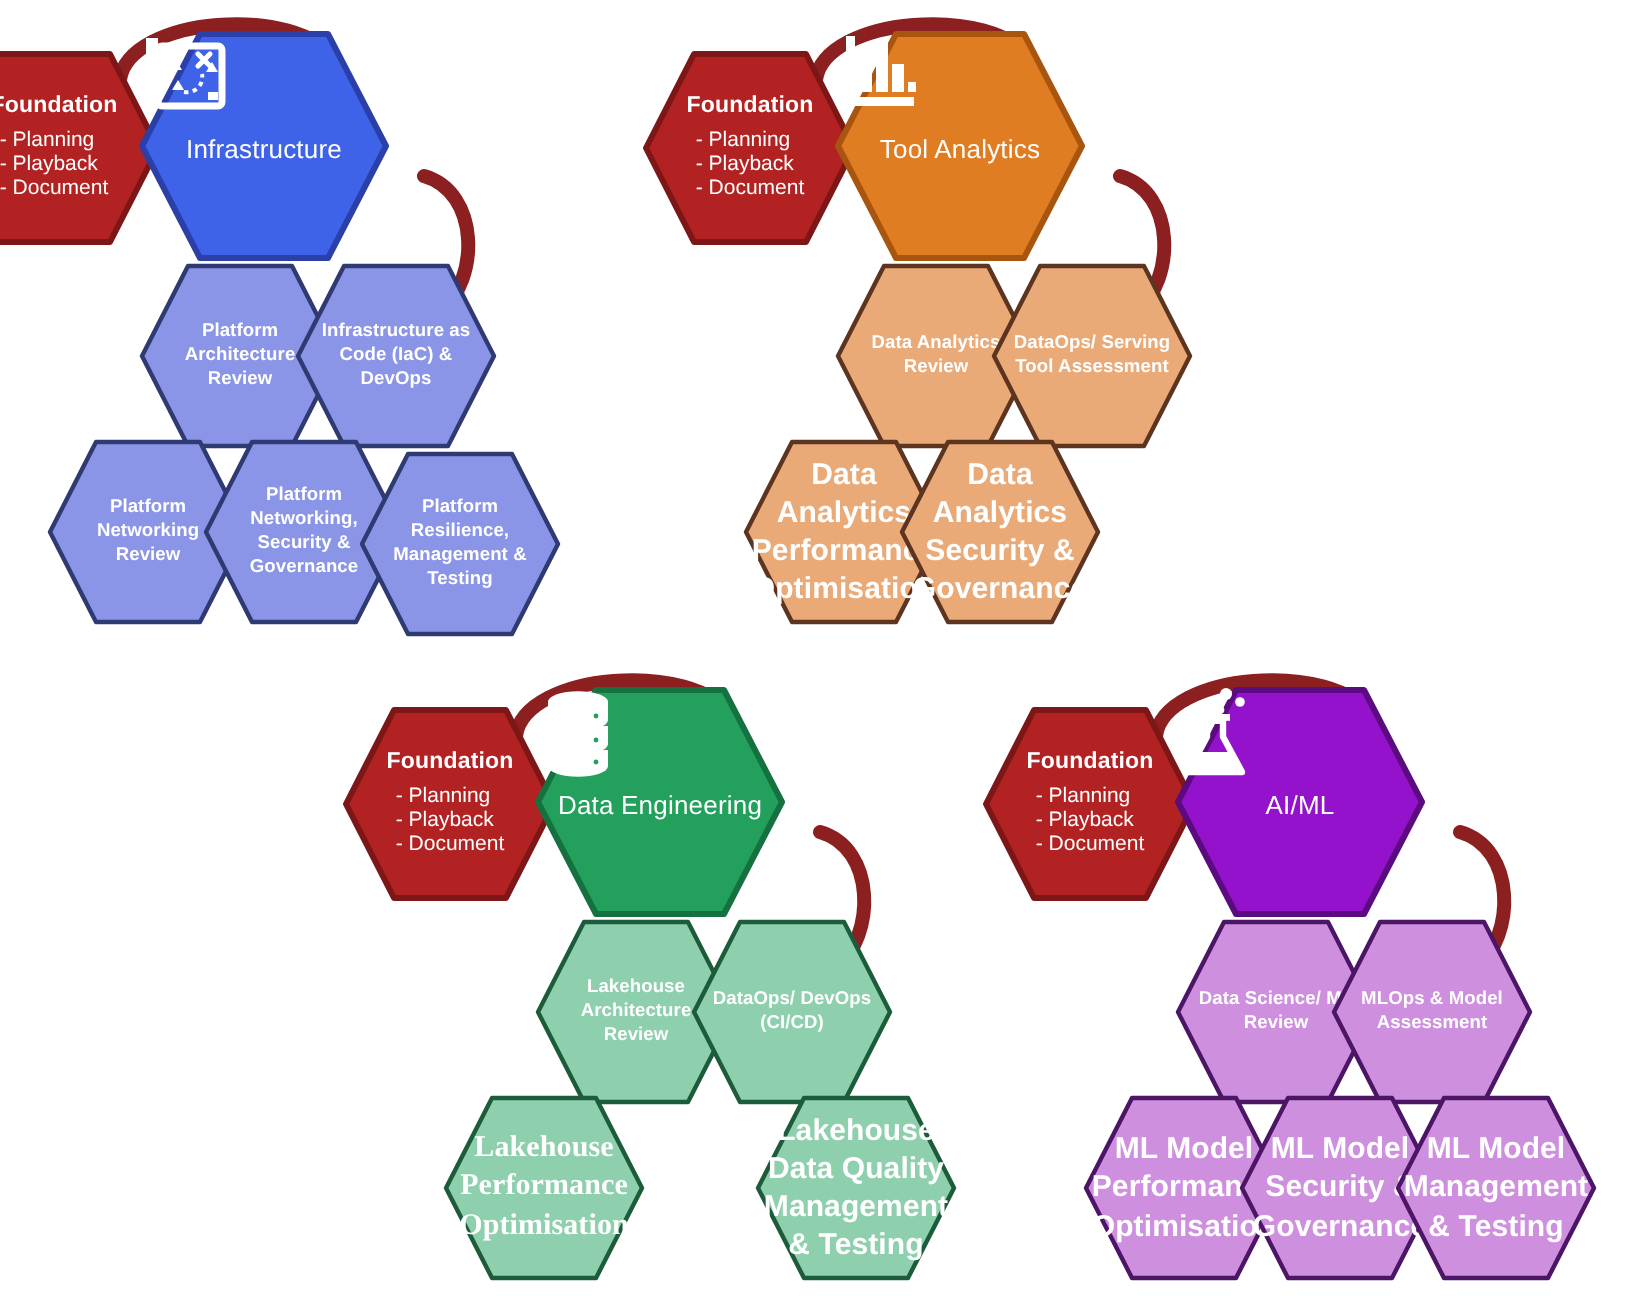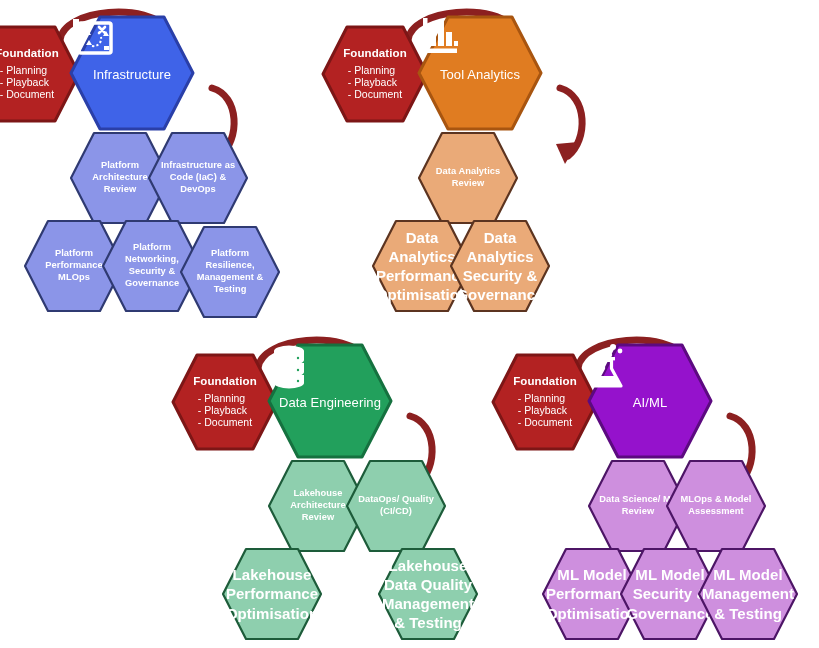--- a/index.html
+++ b/index.html
@@ -126,21 +126,21 @@
       <div class="hexlabel">
         <div class="sub-label">Infrastructure as Code (IaC) &amp; DevOps</div>
       </div>
     </div>
 
     <div class="hexwrap" style="left:50px; top:218px; width:104px; height:96px;">
       <svg width="104" height="96" viewBox="0 0 104 96">
           <polygon points="26,3 78,3 101,48 78,93 26,93 3,48" fill="#8b95e8" stroke="#2f3a72" stroke-width="2.2" stroke-linejoin="round"></polygon>
         </svg>
       <div class="hexlabel">
-        <div class="sub-label">Platform Performance MLOps</div>
+        <div class="sub-label">Platform Networking Review</div>
       </div>
     </div>
     <div class="hexwrap" style="left:128px; top:218px; width:104px; height:96px;">
       <svg width="104" height="96" viewBox="0 0 104 96">
           <polygon points="26,3 78,3 101,48 78,93 26,93 3,48" fill="#8b95e8" stroke="#2f3a72" stroke-width="2.2" stroke-linejoin="round"></polygon>
         </svg>
       <div class="hexlabel">
         <div class="sub-label">Platform Networking, Security &amp; Governance</div>
       </div>
     </div>
@@ -195,20 +195,28 @@
         <div class="main-label">Tool Analytics</div>
       </div>
     </div>
 
     <div class="hexwrap" style="left:96px; top:130px; width:104px; height:96px;">
       <svg width="104" height="96" viewBox="0 0 104 96">
           <polygon points="26,3 78,3 101,48 78,93 26,93 3,48" fill="#eaaa78" stroke="#5c3420" stroke-width="2.2" stroke-linejoin="round"></polygon>
         </svg>
       <div class="hexlabel">
         <div class="sub-label">Data Analytics Review</div>
+      </div>
+    </div>
+    <div class="hexwrap" style="left:174px; top:130px; width:104px; height:96px;">
+      <svg width="104" height="96" viewBox="0 0 104 96">
+          <polygon points="26,3 78,3 101,48 78,93 26,93 3,48" fill="#eaaa78" stroke="#5c3420" stroke-width="2.2" stroke-linejoin="round"></polygon>
+        </svg>
+      <div class="hexlabel">
+        <div class="sub-label">DataOps/ Serving Tool Assessment</div>
       </div>
     </div>
 
     <div class="hexwrap" style="left:50px; top:218px; width:104px; height:96px;">
       <svg width="104" height="96" viewBox="0 0 104 96">
           <polygon points="26,3 78,3 101,48 78,93 26,93 3,48" fill="#eaaa78" stroke="#5c3420" stroke-width="2.2" stroke-linejoin="round"></polygon>
         </svg>
       <div class="hexlabel">
         <div class="sub-label sub-label-sm">Data Analytics Performance Optimisation</div>
       </div>
@@ -272,25 +280,25 @@
         </svg>
       <div class="hexlabel">
         <div class="sub-label">Lakehouse Architecture Review</div>
       </div>
     </div>
     <div class="hexwrap" style="left:174px; top:130px; width:104px; height:96px;">
       <svg width="104" height="96" viewBox="0 0 104 96">
           <polygon points="26,3 78,3 101,48 78,93 26,93 3,48" fill="#8ecfae" stroke="#1d5c3a" stroke-width="2.2" stroke-linejoin="round"></polygon>
         </svg>
       <div class="hexlabel">
-        <div class="sub-label">DataOps/ Quality (CI/CD)</div>
-      </div>
-    </div>
-
-    <div class="hexwrap" style="left:50px; top:218px; width:104px; height:96px;">
+        <div class="sub-label">DataOps/ DevOps (CI/CD)</div>
+      </div>
+    </div>
+
+    <div class="hexwrap" style="left:50px; top:218px; width:104px; height:96px;font-family:Liberation Serif, serif;">
       <svg width="104" height="96" viewBox="0 0 104 96">
           <polygon points="26,3 78,3 101,48 78,93 26,93 3,48" fill="#8ecfae" stroke="#1d5c3a" stroke-width="2.2" stroke-linejoin="round"></polygon>
         </svg>
       <div class="hexlabel">
         <div class="sub-label sub-label-sm">Lakehouse Performance Optimisation</div>
       </div>
     </div>
     <div class="hexwrap" style="left:206px; top:218px; width:104px; height:96px;">
       <svg width="104" height="96" viewBox="0 0 104 96">
           <polygon points="26,3 78,3 101,48 78,93 26,93 3,48" fill="#8ecfae" stroke="#1d5c3a" stroke-width="2.2" stroke-linejoin="round"></polygon>

